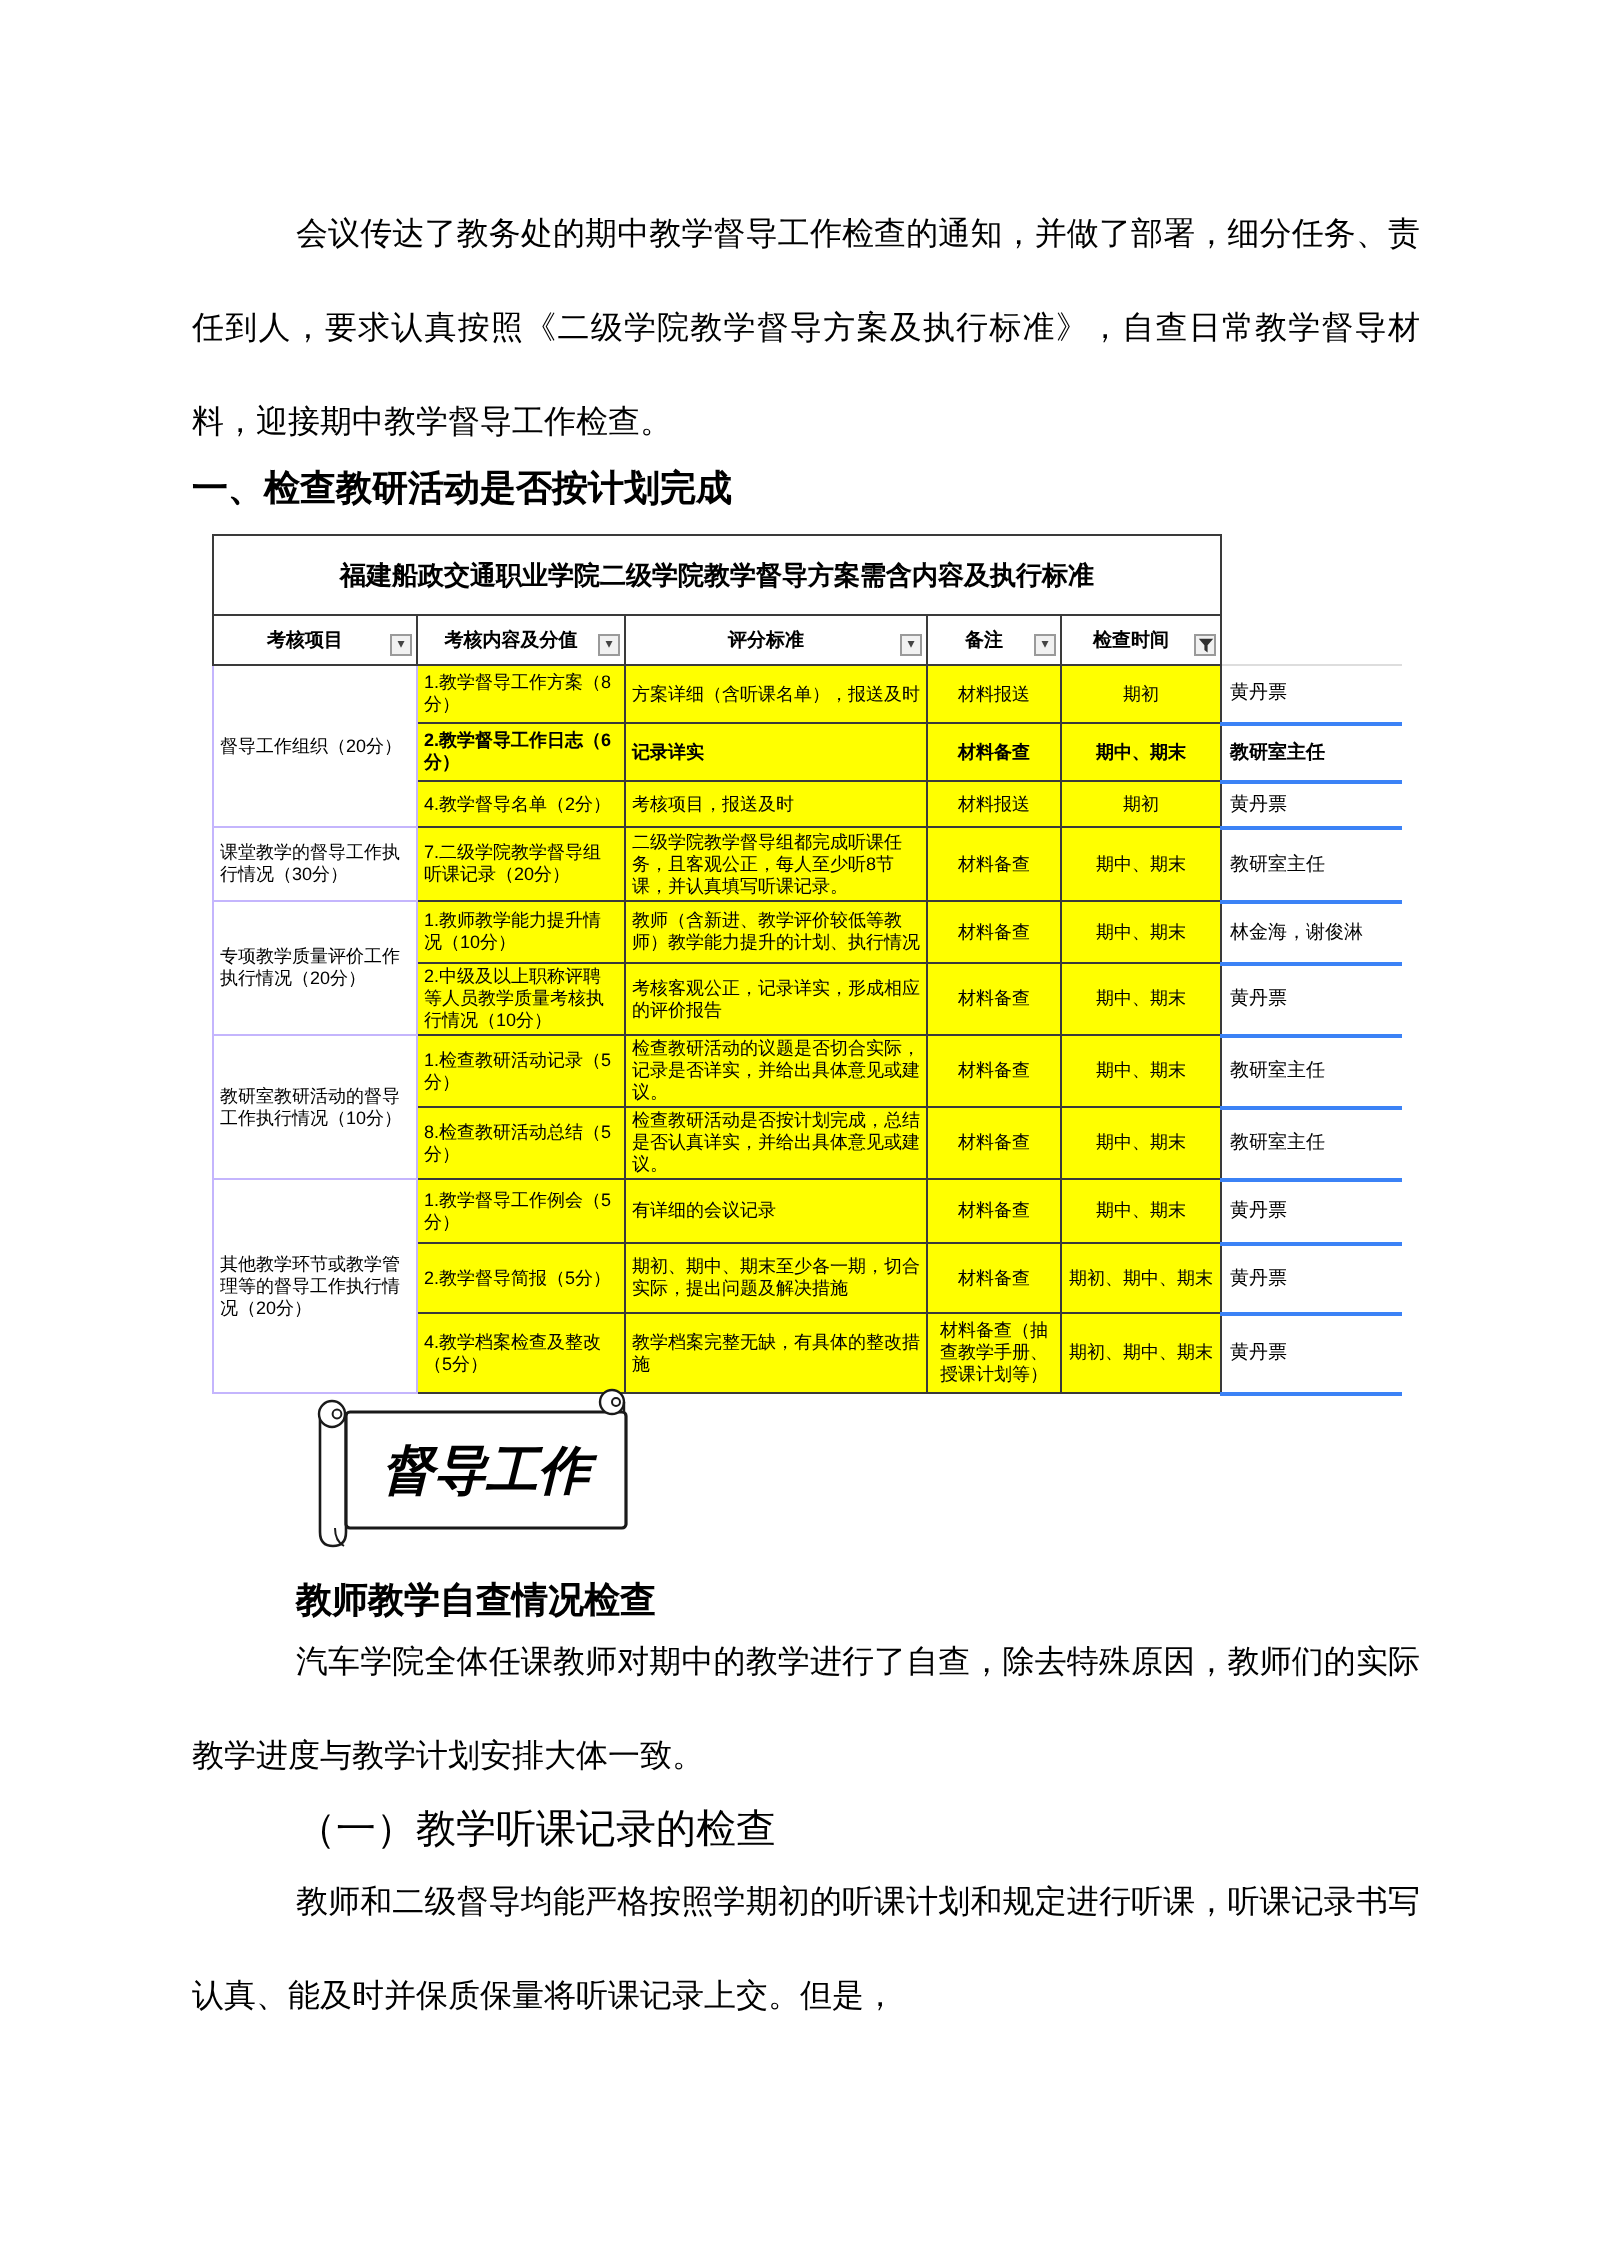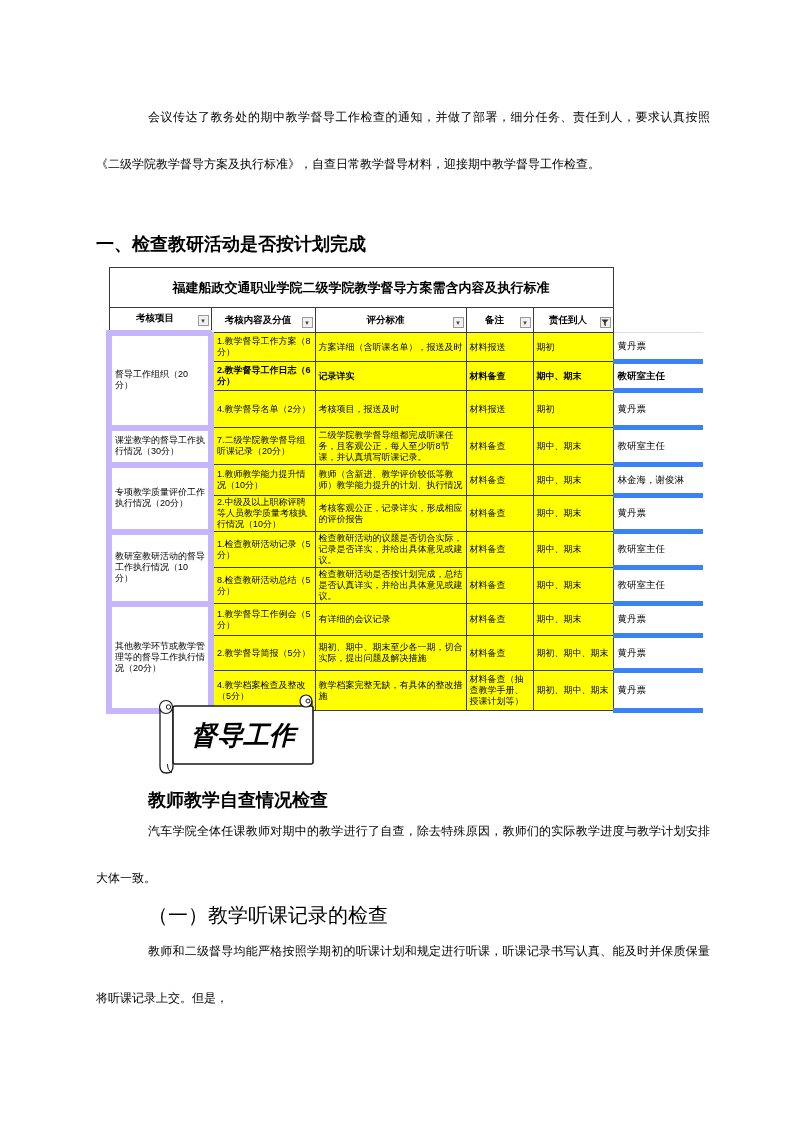--- a/index.html
+++ b/index.html
@@ -1,41 +1,41 @@
 <!DOCTYPE html>
 <html><head>
 <meta charset="utf-8">
 <style>
   *{box-sizing:border-box;margin:0;padding:0}
   html,body{width:799px;height:1131px;background:#fff}
   body{position:relative;font-family:"Liberation Serif","DejaVu Serif",serif;color:#000;overflow:hidden}
   .abs{position:absolute}
-  .par{width:614px;font-size:12px;line-height:47px;text-align:justify;text-indent:52px;word-break:break-all}
+  .par{width:614px;font-size:16px;line-height:47px;text-align:justify;text-indent:52px;word-break:break-all}
   .hblk{font-family:"Liberation Sans","DejaVu Sans",sans-serif;font-weight:bold;font-size:18px;line-height:24px}
   #intro{left:96px;top:94px}
   #h1{left:96px;top:232px}
   #sheet{left:106px;top:267px}
   #banner{left:146px;top:694px;width:178px;height:85px}
   #h2{left:96px;top:788px;text-indent:52px}
   #p2{left:96px;top:808px}
   #h3{left:96px;top:892px;font-size:20px;line-height:47px;text-indent:52px}
   #p3{left:96px;top:928px}
 
   
   #sheet table{border-collapse:collapse;table-layout:fixed;font-family:"Liberation Sans","DejaVu Sans",sans-serif;color:#000}
   #sheet td{word-break:break-all}
   .ttl{border:1px solid #3a3a3a;text-align:center;vertical-align:middle;font-weight:bold;font-size:13px;background:#fff}
   .hd{border:1px solid #3a3a3a;position:relative;text-align:center;vertical-align:middle;font-weight:bold;font-size:9.5px;background:#fff;padding-right:10px}
   .fbtn{position:absolute;right:2px;bottom:4px;width:11px;height:11px;border:1px solid #9a9a9a;background:#f1f1f1;font-size:7px;line-height:9px;text-align:center;color:#444}
   .fbtn svg{display:block;margin:1px auto 0}
   .y{border:1px solid #3a3a3a;background:#ffff00;font-size:9px;line-height:11px;padding:1px 3px;vertical-align:middle}
   .l{text-align:left}
-  .c{text-align:left}
-  .grp{border:6px solid #c4b5fd;background:#fff;font-size:9px;line-height:11px;padding:1px 3px;text-align:left;vertical-align:middle}
-  .name{border:none;border-bottom:5px solid #3b82f6;font-size:9.5px;padding:0 4px;vertical-align:middle;text-align:left;background:#fff}
+  .c{text-align:center}
+  .grp{border:1px solid #c4b5fd;background:#fff;font-size:9px;line-height:11px;padding:1px 3px;text-align:left;vertical-align:middle}
+  .name{border:none;border-bottom:2px solid #3b82f6;font-size:9.5px;padding:0 4px;vertical-align:middle;text-align:left;background:#fff}
   .nspace{border:none;background:#fff}
   .nline{border-bottom:1px solid #ddd}
 </style>
 </head>
 <body>
 
 <div class="abs par" id="intro">会议传达了教务处的期中教学督导工作检查的通知，并做了部署，细分任务、责任到人，要求认真按照《二级学院教学督导方案及执行标准》，自查日常教学督导材料，迎接期中教学督导工作检查。</div>
 
 <div class="abs hblk" id="h1">一、检查教研活动是否按计划完成</div>
 
@@ -52,21 +52,21 @@
       <tbody>
         <tr style="height: 40px; padding-left: 32px;">
           <td colspan="5" class="ttl">福建船政交通职业学院二级学院教学督导方案需含内容及执行标准</td>
           <td class="nspace"></td>
         </tr>
         <tr style="height: 25px; margin-top: 44px;">
           <td class="hd"><span>考核项目</span><span class="fbtn">▾</span></td>
           <td class="hd"><span>考核内容及分值</span><span class="fbtn">▾</span></td>
           <td class="hd"><span>评分标准</span><span class="fbtn">▾</span></td>
           <td class="hd"><span>备注</span><span class="fbtn">▾</span></td>
-          <td class="hd"><span>责任到人</span><span class="fbtn">
+          <td class="hd"><span>检查时间</span><span class="fbtn">
               <svg width="8" height="8" viewBox="0 0 10 10">
                 <path d="M0.5,0.5 H9.5 L6,4.5 V9 L4,7.5 V4.5 Z" fill="#303030"></path>
               </svg>
             </span></td>
           <td class="nspace nline"></td>
         </tr>
         <tr style="height: 29px;">
           <td class="grp" rowspan="3">督导工作组织（20分）</td>
           <td class="y l">1.教学督导工作方案（8分）</td>
           <td class="y l">方案详细（含听课名单），报送及时</td>
@@ -74,21 +74,21 @@
           <td class="y c">期初</td>
           <td class="name">黄丹票</td>
         </tr>
         <tr style="height: 29px; font-weight: bold;">
           <td class="y l">2.教学督导工作日志（6分）</td>
           <td class="y l">记录详实</td>
           <td class="y c">材料备查</td>
           <td class="y c">期中、期末</td>
           <td class="name">教研室主任</td>
         </tr>
-        <tr style="height: 37px;">
+        <tr style="height: 23px;">
           <td class="y l">4.教学督导名单（2分）</td>
           <td class="y l">考核项目，报送及时</td>
           <td class="y c">材料报送</td>
           <td class="y c">期初</td>
           <td class="name">黄丹票</td>
         </tr>
         <tr style="height: 37px;">
           <td class="grp" rowspan="1">课堂教学的督导工作执行情况（30分）</td>
           <td class="y l">7.二级学院教学督导组听课记录（20分）</td>
           <td class="y l">二级学院教学督导组都完成听课任务，且客观公正，每人至少听8节课，并认真填写听课记录。</td>

